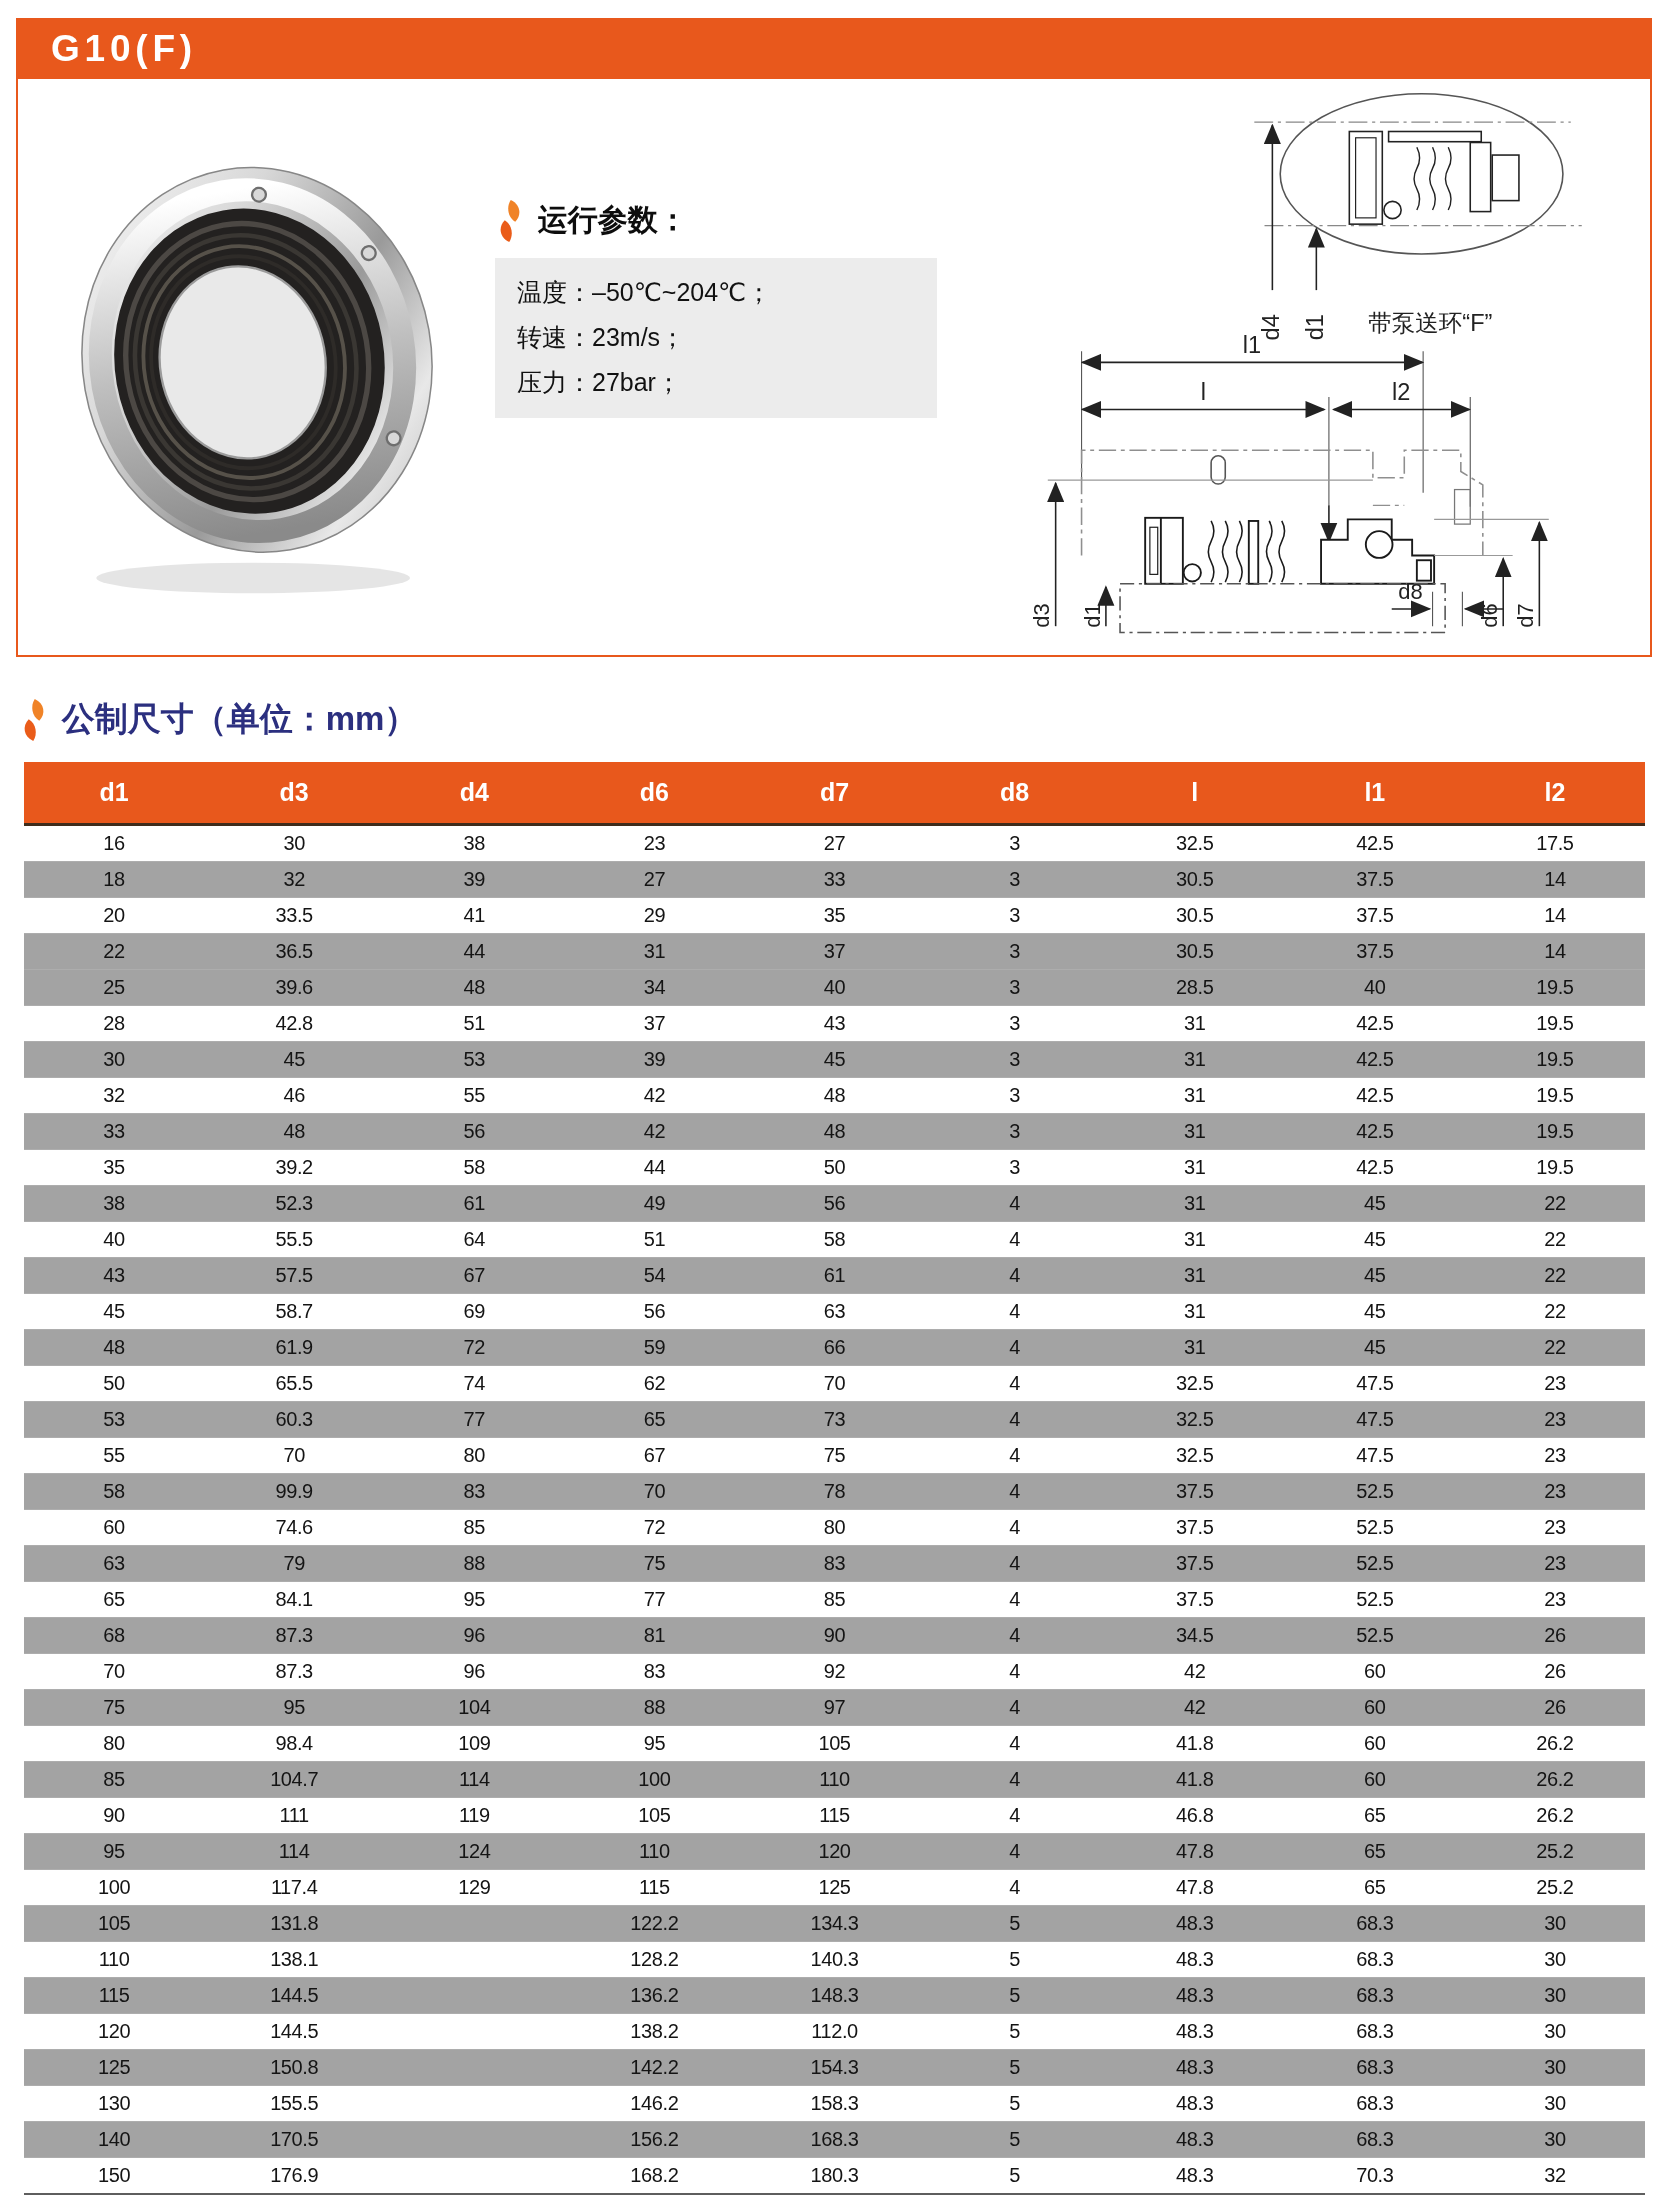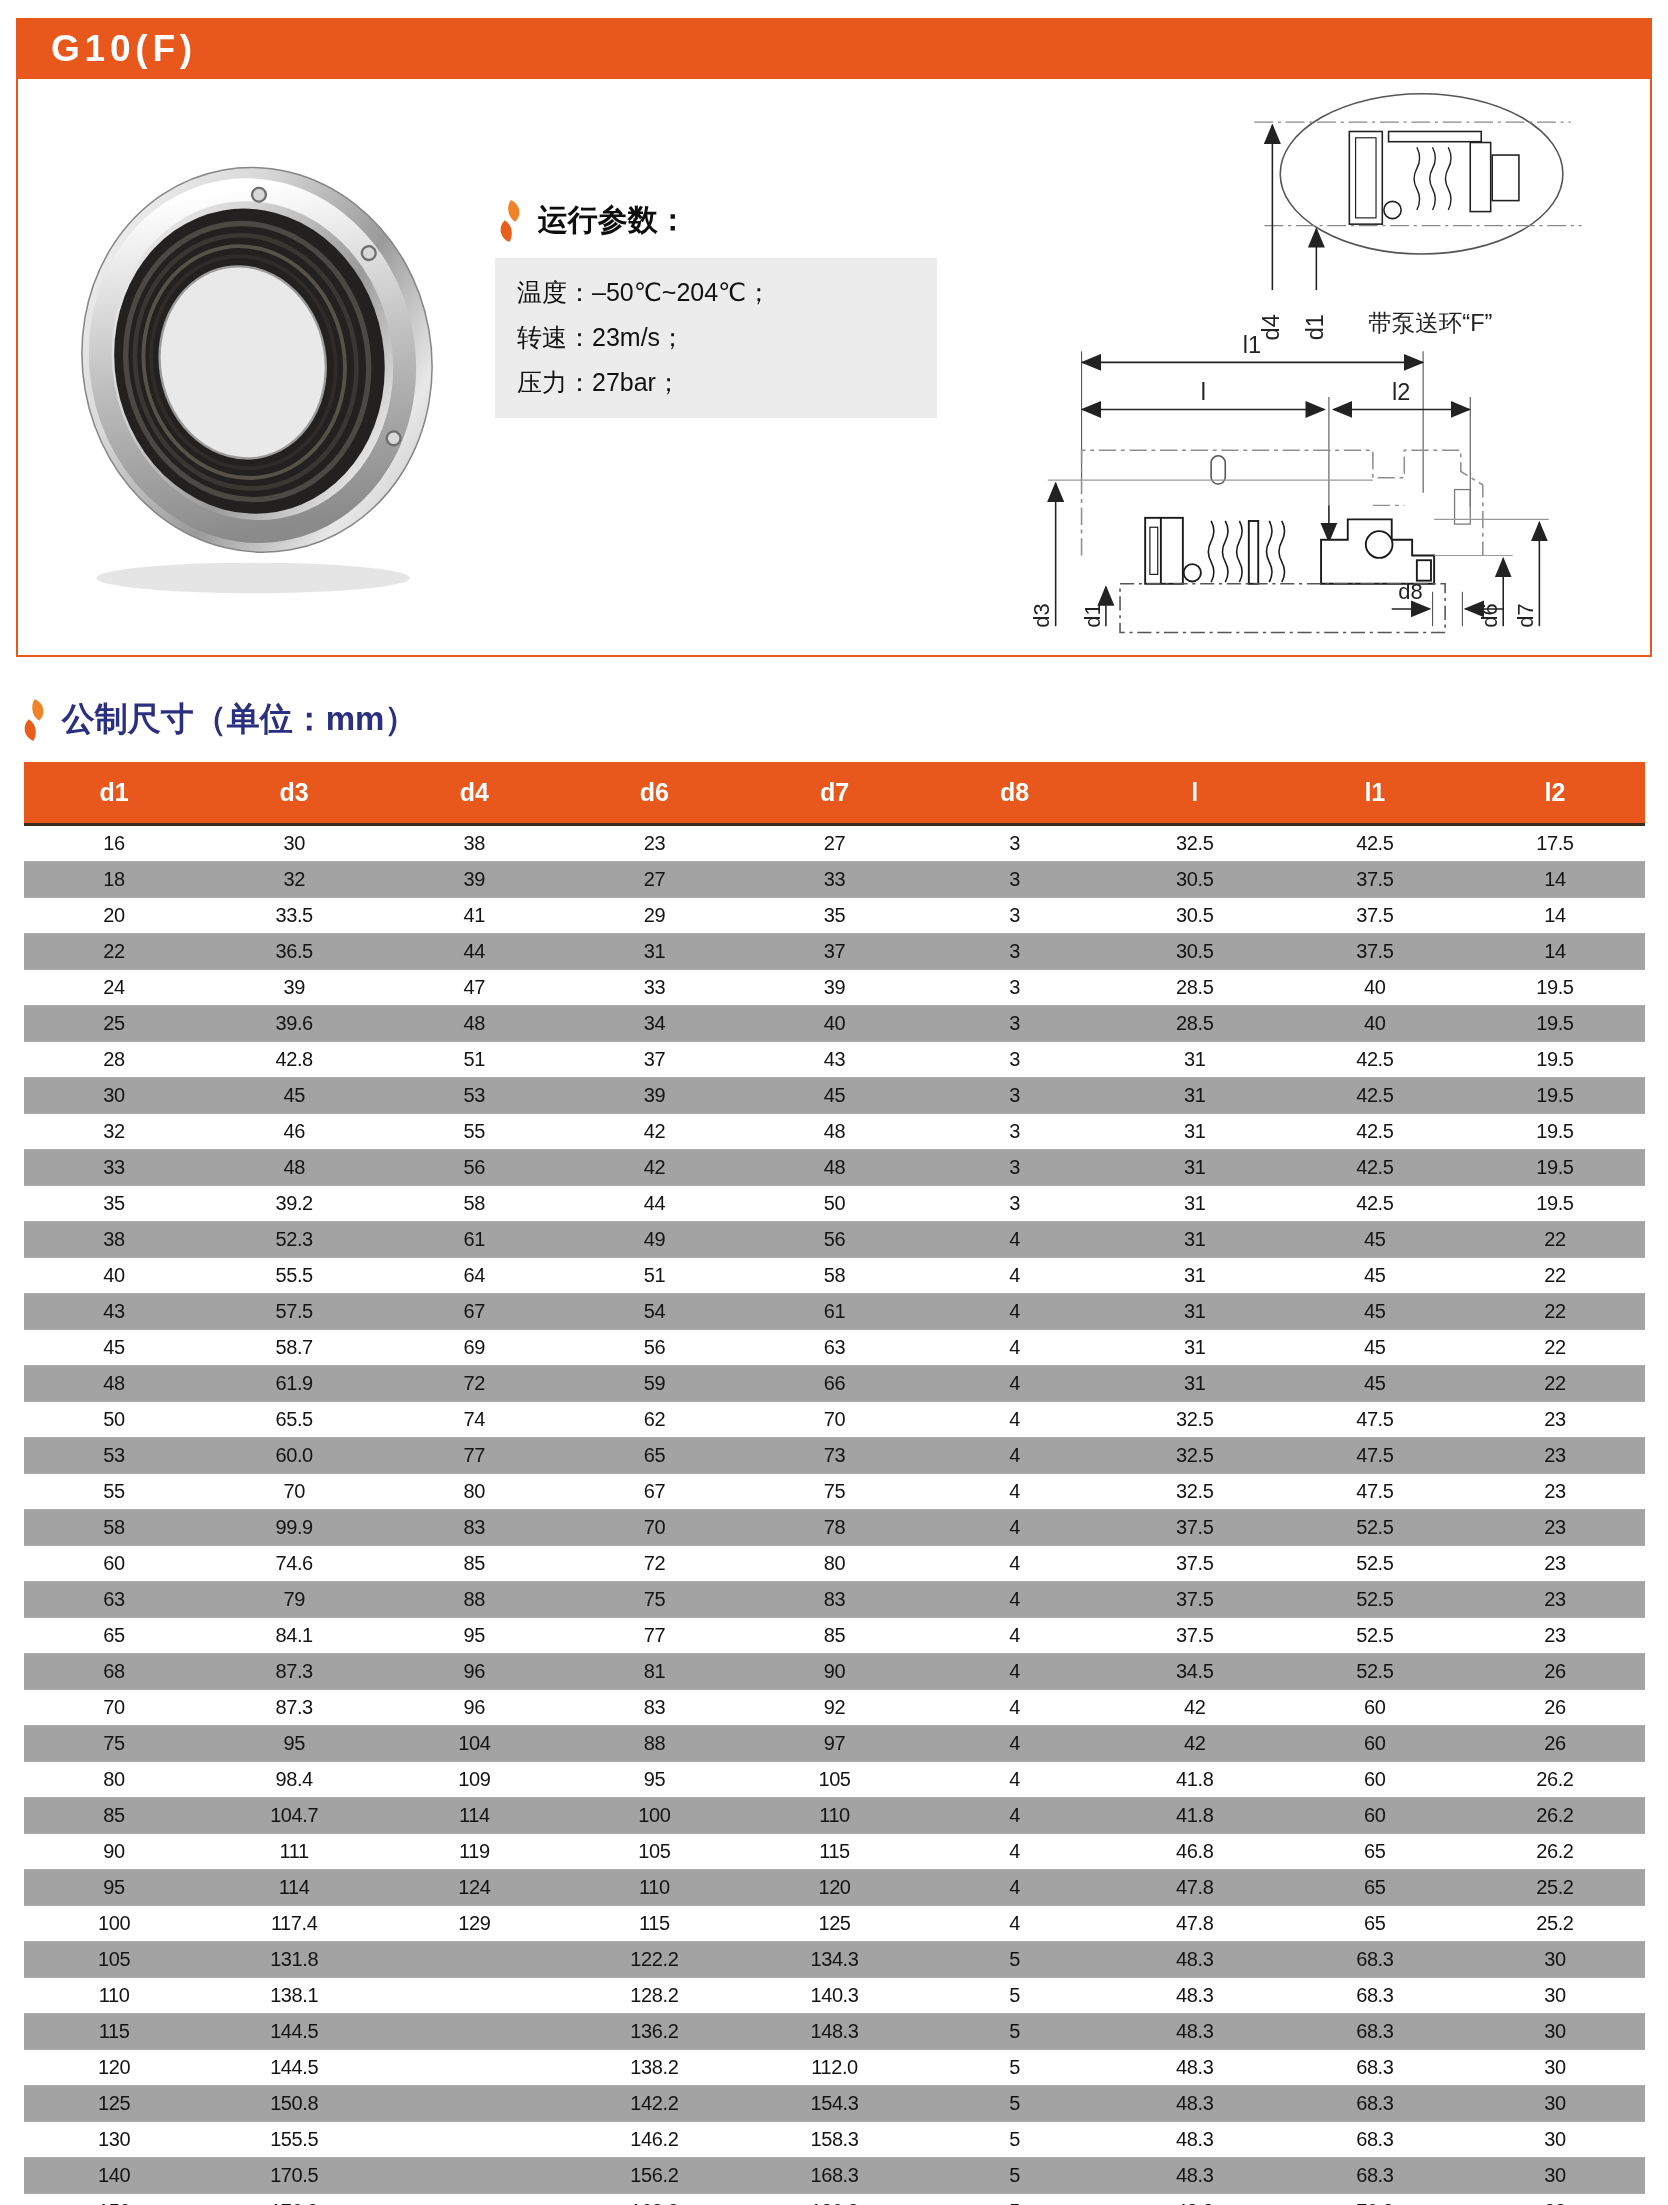--- a/index.html
+++ b/index.html
@@ -253,31 +253,20 @@
           <td>22</td>
           <td>36.5</td>
           <td>44</td>
           <td>31</td>
           <td>37</td>
           <td>3</td>
           <td>30.5</td>
           <td>37.5</td>
           <td>14</td>
         </tr>
-        <tr>
-          <td>24</td>
-          <td>39</td>
-          <td>47</td>
-          <td>33</td>
-          <td>39</td>
-          <td>3</td>
-          <td>28.5</td>
-          <td>40</td>
-          <td>19.5</td>
-        </tr>
         <tr class="alt">
           <td>25</td>
           <td>39.6</td>
           <td>48</td>
           <td>34</td>
           <td>40</td>
           <td>3</td>
           <td>28.5</td>
           <td>40</td>
           <td>19.5</td>
@@ -398,21 +387,21 @@
           <td>74</td>
           <td>62</td>
           <td>70</td>
           <td>4</td>
           <td>32.5</td>
           <td>47.5</td>
           <td>23</td>
         </tr>
         <tr class="alt">
           <td>53</td>
-          <td>60.0</td>
+          <td>60.3</td>
           <td>77</td>
           <td>65</td>
           <td>73</td>
           <td>4</td>
           <td>32.5</td>
           <td>47.5</td>
           <td>23</td>
         </tr>
         <tr>
           <td>55</td>

